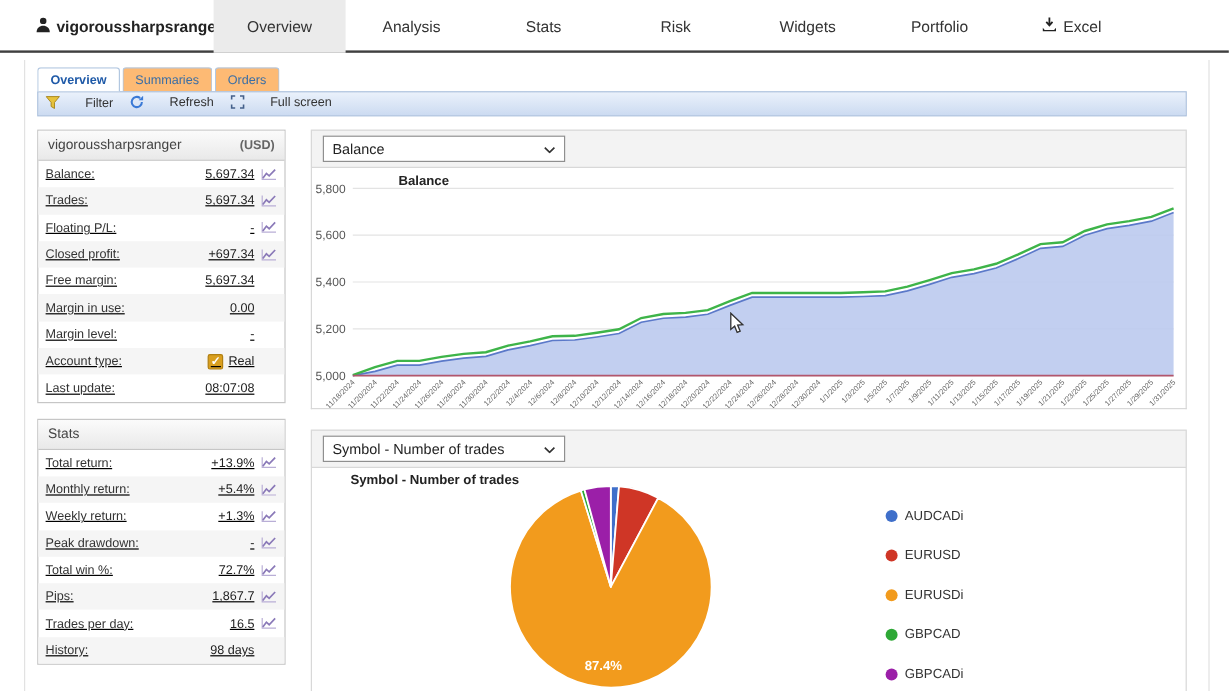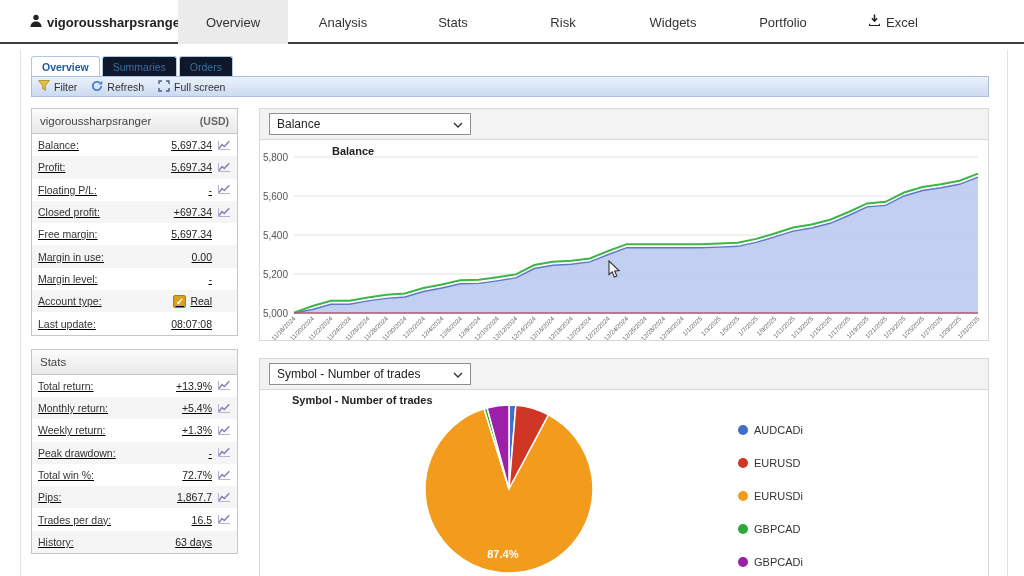--- a/index.html
+++ b/index.html
@@ -16,29 +16,29 @@
     justify-content:center; gap:5px; font-size:13px; color:#333; cursor:pointer; }
   .navtab.active { background:#ebebeb; }
 
   
   .container { position:absolute; top:50px; left:20px; width:988px; height:526px;
     border-left:1px solid #e2e2e2; border-right:1px solid #e2e2e2; background:#fff; }
 
   
   .subtabs { position:absolute; left:10px; top:6px; display:flex; gap:2px; }
   .subtab { height:20px; padding:0 10px; display:flex; align-items:center;
-    font-size:10.5px; color:#3a6ea5; background:#0f172a;
+    font-size:10.5px; color:#3a6ea5; background:#fdba74;
     border:1px solid #b2c7e0; border-bottom:none; border-radius:3px 3px 0 0; cursor:pointer; }
   .subtab.active { background:#fff; color:#1f5aa8; font-weight:bold; position:relative; z-index:2; }
 
   
   .toolbar { position:absolute; left:10px; top:26px; width:958px; height:21px;
     background:linear-gradient(#eaf1fb,#ccdbf1); border:1px solid #a9bfdc;
     display:flex; align-items:center; padding:0 6px; gap:14px; }
-  .tbtn { display:flex; align-items:center; gap:4px; font-size:10.5px; color:#333; cursor:pointer; }
+  .tbtn { display:flex; gap:21px; font-size:10.5px; color:#333; cursor:pointer; }
 
   
   .leftcol { position:absolute; left:10px; top:58px; width:207px; }
   .panel { border:1px solid #c6c6c6; background:#fff; margin-bottom:13px; }
   .phead { height:25px; background:linear-gradient(#fbfbfb,#e9e9e9);
     border-bottom:1px solid #c6c6c6; display:flex; align-items:center;
     justify-content:space-between; padding:0 8px; font-size:11.5px; color:#444; }
   .phead .cur { font-size:10.5px; color:#666; font-weight:bold; }
   .row { display:flex; align-items:center; height:22.3px; padding:0 6px; font-size:10.5px;text-decoration:underline; }
   .rows .row:nth-child(even) { background:#f5f5f5; }
@@ -156,21 +156,21 @@
             <span class="rlabel">Balance:</span>
             <span class="rval">5,697.34</span>
             <span class="mini">
               <svg width="14" height="11" viewBox="0 0 14 11">
                 <path d="M1.5 1 V9.5 H13" stroke="#b9aed6" fill="none"></path>
                 <path d="M2 8.5 L5 4.5 L7.3 6.6 L12.3 1.3" stroke="#8a79b8" fill="none" stroke-width="1.4"></path>
               </svg>
             </span>
           </div>
         <div class="row">
-            <span class="rlabel">Profit:</span>
+            <span class="rlabel">Trades:</span>
             <span class="rval">5,697.34</span>
             <span class="mini">
               <svg width="14" height="11" viewBox="0 0 14 11">
                 <path d="M1.5 1 V9.5 H13" stroke="#b9aed6" fill="none"></path>
                 <path d="M2 8.5 L5 4.5 L7.3 6.6 L12.3 1.3" stroke="#8a79b8" fill="none" stroke-width="1.4"></path>
               </svg>
             </span>
           </div>
         <div class="row">
             <span class="rlabel">Floating P/L:</span>
@@ -293,21 +293,21 @@
             <span class="rval">16.5</span>
             <span class="mini">
               <svg width="14" height="11" viewBox="0 0 14 11">
                 <path d="M1.5 1 V9.5 H13" stroke="#b9aed6" fill="none"></path>
                 <path d="M2 8.5 L5 4.5 L7.3 6.6 L12.3 1.3" stroke="#8a79b8" fill="none" stroke-width="1.4"></path>
               </svg>
             </span>
           </div>
         <div class="row">
             <span class="rlabel">History:</span>
-            <span class="rval">63 days</span>
+            <span class="rval">98 days</span>
             <span class="mini"></span>
           </div>
       </div>
     </div>
   </div>
 
   <div class="maincol">
 
     <div class="ctrlstrip">
       <div class="select">

